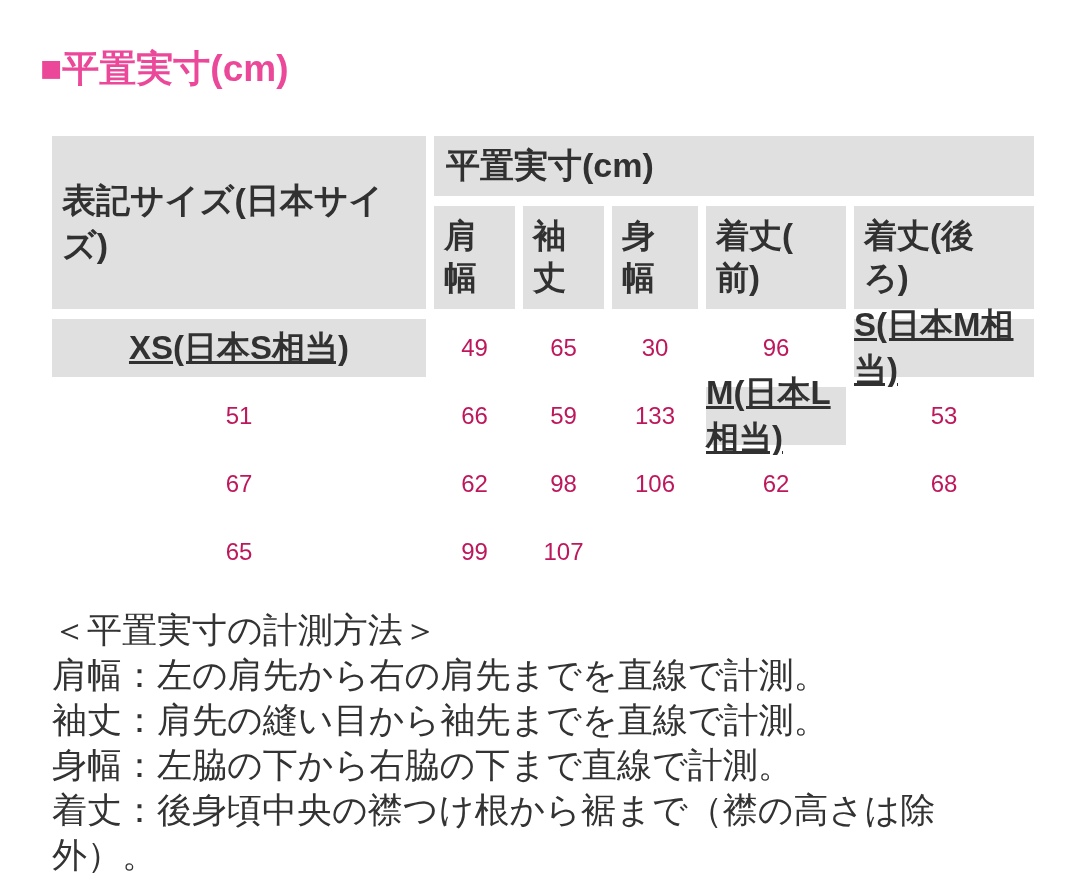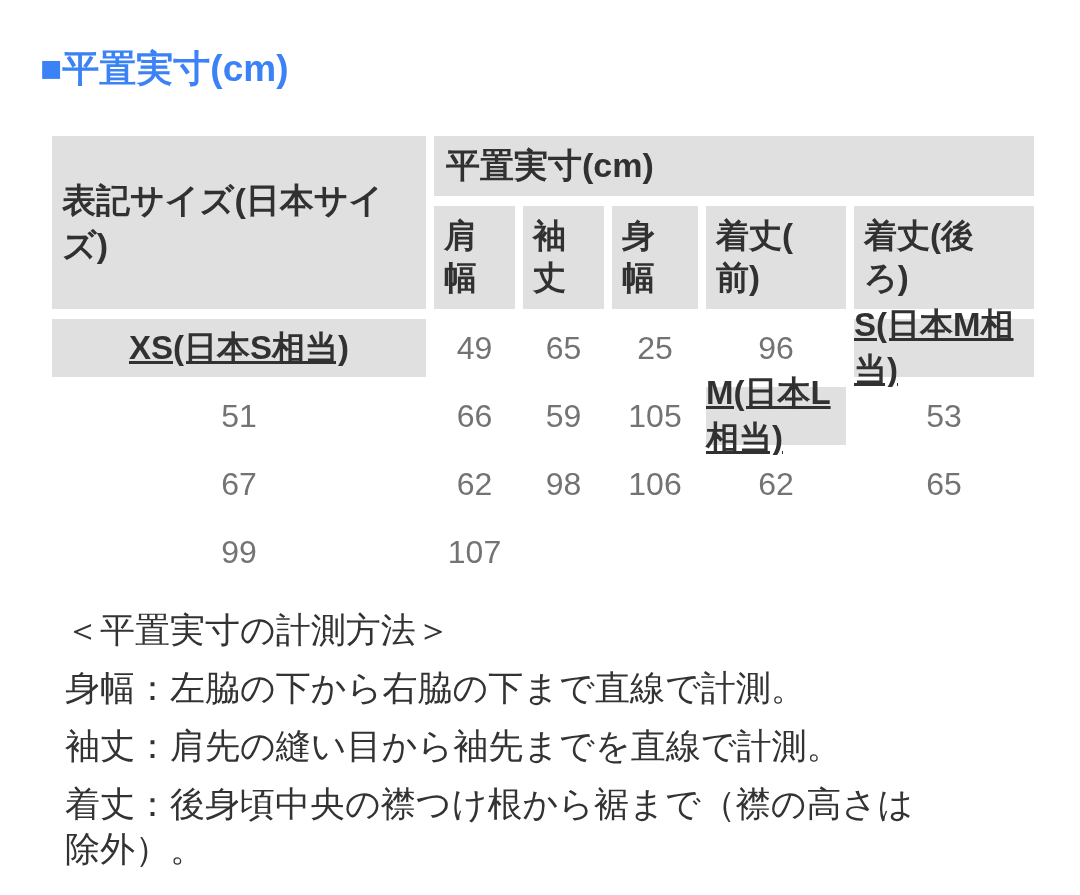--- a/index.html
+++ b/index.html
@@ -12,21 +12,21 @@
     width: 1080px;
     height: 895px;
     position: relative;
     overflow: hidden;
     color: #313131;
   }
   .page-title {
     margin: 44px 0 17px 40px;
     font-size: 37px;
     font-weight: bold;
-    color: #3b82f6;
+    color: #ec4899;
   }
   .size-table {
     margin: 42px 0 0 52px;
     display: grid;
     grid-template-columns: 374px 81px 81px 86px 140px 180px;
     grid-template-rows: 60px 103px 58px 58px 58px 58px;
     gap: 10px 8px;
   }
   .cell { box-sizing: border-box; }
   .corner {
@@ -66,32 +66,32 @@
     justify-content: center;
     font-weight: bold;
     font-size: 33px;
     text-decoration: underline;
   }
   .val {
     background: #ffffff;
     display: flex;
     align-items: center;
     justify-content: center;
-    font-size: 32px;
+    font-size: 24px;
     font-weight: normal;
-    color: #737373;
+    color: #be185d;
   }
   .notes {
     margin: 26px 0 0 52px;
     max-width: 900px;
     font-size: 35px;
     line-height: 45px;
     color: #333333;
   }
-  .notes p { margin: 13px; }
+  .notes p { margin: 0; }
 </style>
 </head>
 <body>
 
 <h1 class="page-title">■平置実寸(cm)</h1>
 
 <div class="size-table">
   <div class="cell band">平置実寸(cm)</div>
   <div class="cell corner">表記サイズ(日本サイ
 ズ)</div>
@@ -103,40 +103,42 @@
   <div class="cell colhead">身
 幅</div>
   <div class="cell colhead">着丈(
 前)</div>
   <div class="cell colhead">着丈(後
 ろ)</div>
 
   <div class="cell rowlabel">XS(日本S相当)</div>
   <div class="cell val">49</div>
   <div class="cell val">65</div>
-  <div class="cell val">25</div>
+  <div class="cell val">30</div>
   <div class="cell val">96</div>
 
   <div class="cell rowlabel">S(日本M相当)</div>
   <div class="cell val">51</div>
   <div class="cell val">66</div>
   <div class="cell val">59</div>
-  <div class="cell val">105</div>
+  <div class="cell val">133</div>
 
   <div class="cell rowlabel">M(日本L相当)</div>
   <div class="cell val">53</div>
   <div class="cell val">67</div>
   <div class="cell val">62</div>
   <div class="cell val">98</div>
   <div class="cell val">106</div>
 
   <div class="cell val">62</div>
+  <div class="cell val">68</div>
   <div class="cell val">65</div>
   <div class="cell val">99</div>
   <div class="cell val">107</div>
 </div>
 
 <div class="notes">
   <p>＜平置実寸の計測方法＞</p>
+  <p>肩幅：左の肩先から右の肩先までを直線で計測。</p>
+  <p>袖丈：肩先の縫い目から袖先までを直線で計測。</p>
   <p>身幅：左脇の下から右脇の下まで直線で計測。</p>
-  <p>袖丈：肩先の縫い目から袖先までを直線で計測。</p>
   <p>着丈：後身頃中央の襟つけ根から裾まで（襟の高さは除外）。</p>
 </div>
 
 </body></html>

